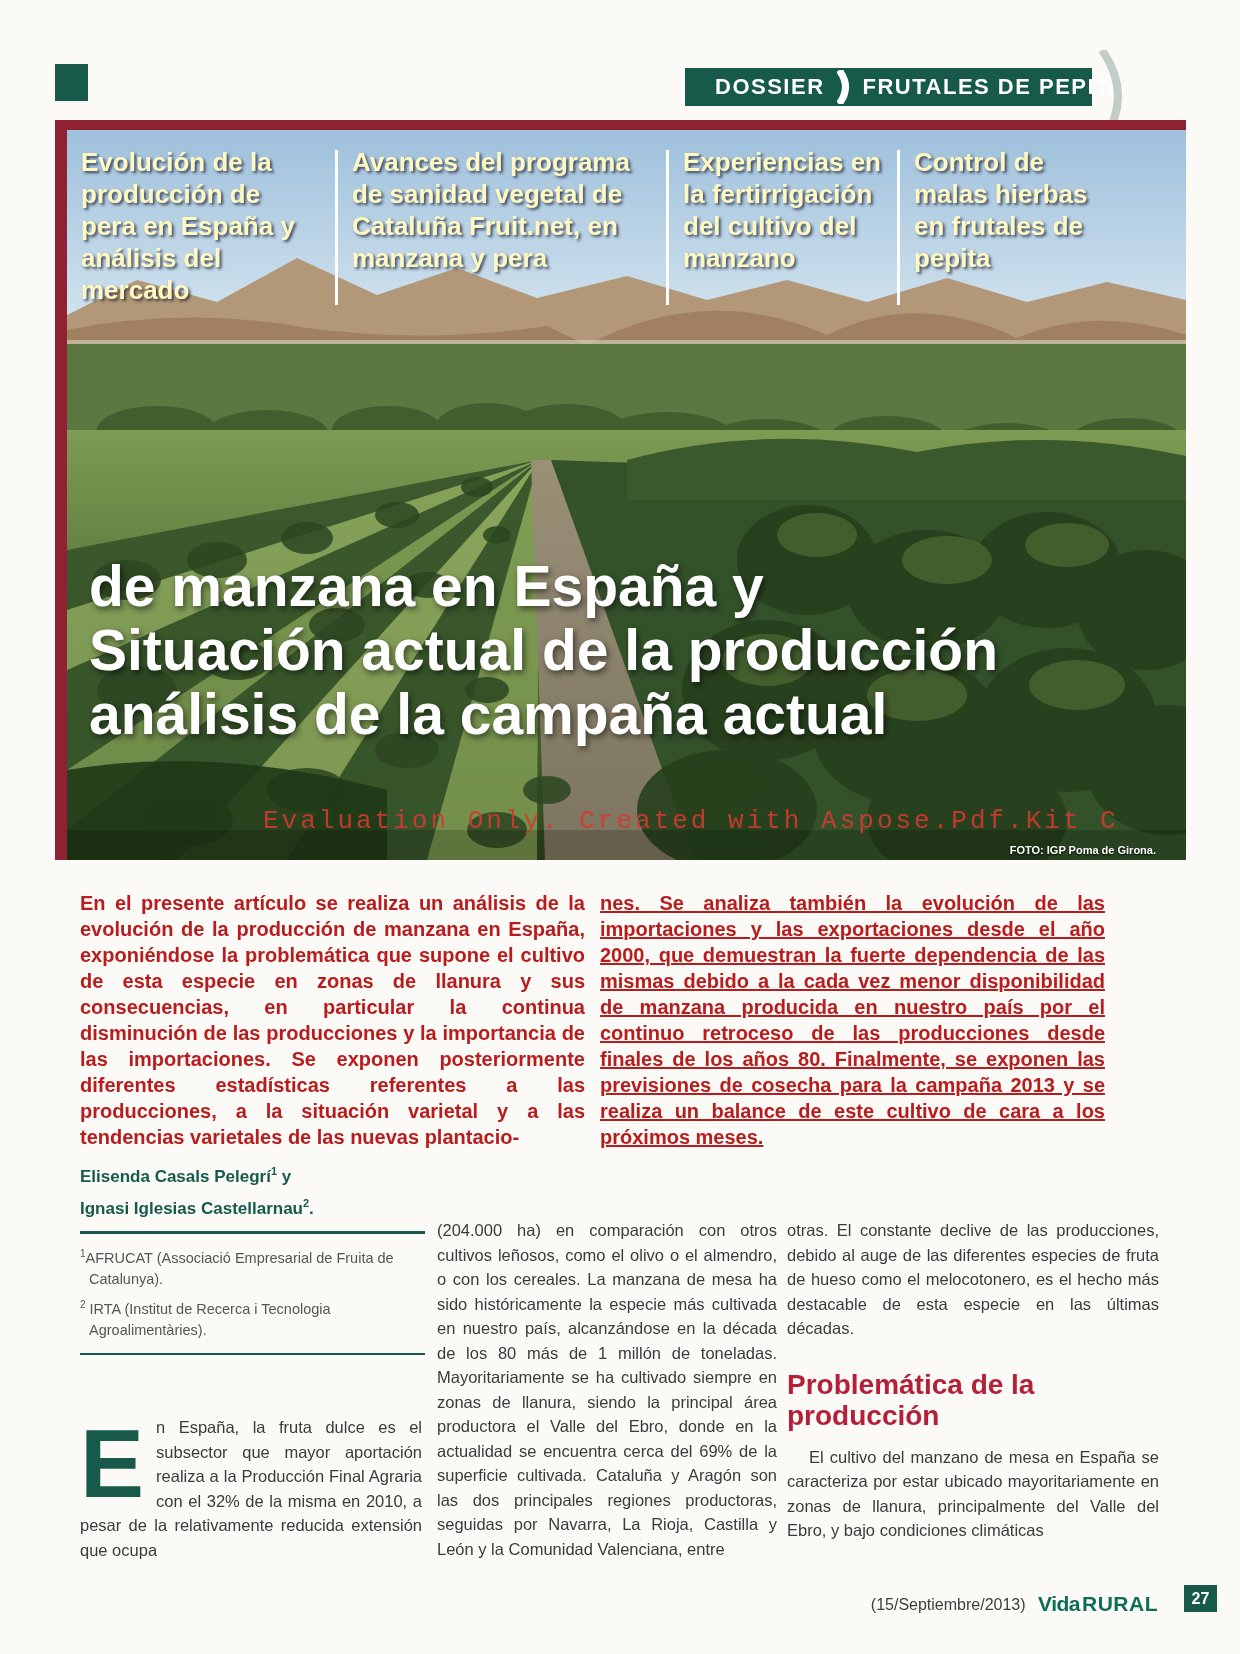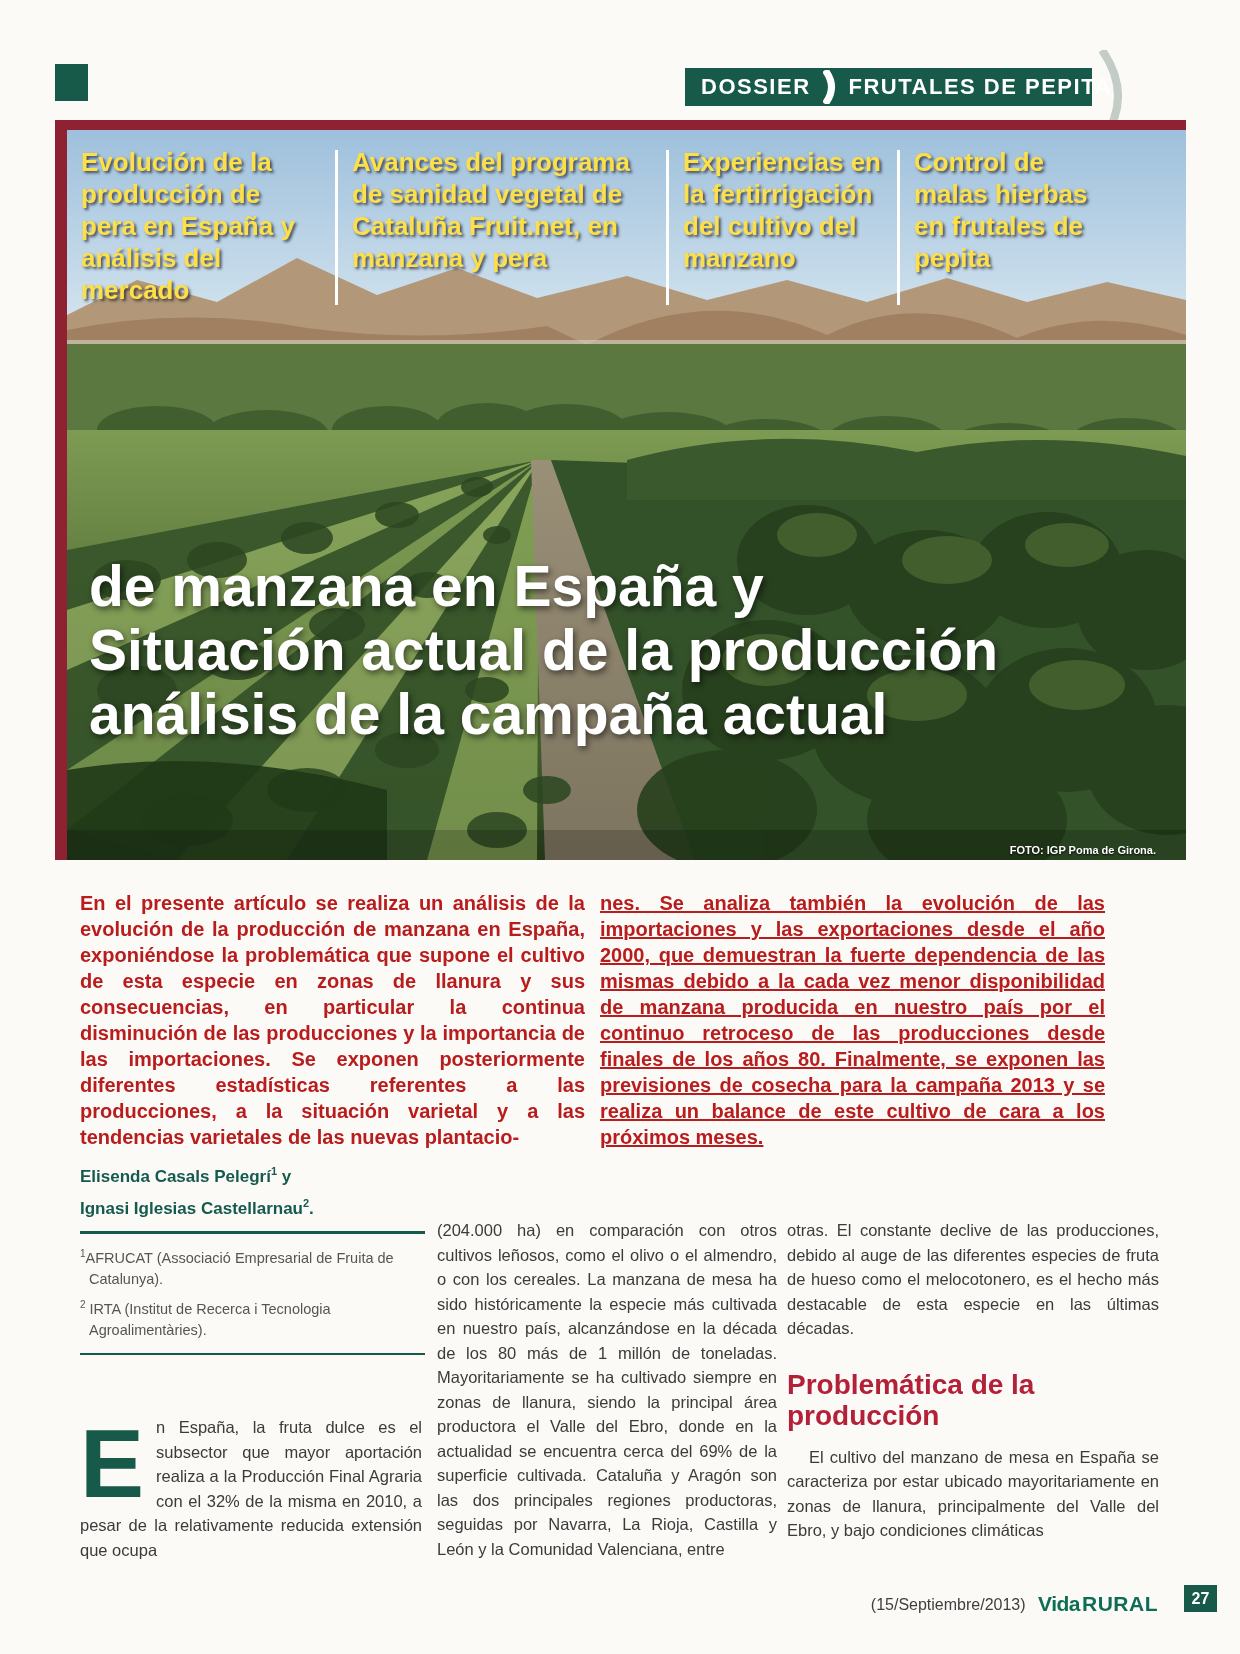--- a/index.html
+++ b/index.html
@@ -3,31 +3,31 @@
 <meta charset="utf-8">
 <style>
   html,body{margin:0;padding:0;}
   body{width:1240px;height:1654px;background:#fbfaf7;font-family:"Liberation Sans",sans-serif;position:relative;overflow:hidden;}
   #page{position:absolute;inset:0;}
 
   
   .corner-square{position:absolute;left:55px;top:64px;width:33px;height:37px;background:#175a49;}
   .banner{position:absolute;left:685px;top:68px;width:407px;height:38px;background:#175a49;display:flex;align-items:center;color:#fff;}
   .banner .lbl{font-weight:bold;font-size:22px;letter-spacing:1.5px;white-space:nowrap;}
-  .banner .lbl.dossier{padding-left:16px;}
+  .banner .lbl.dossier{padding-left:30px;}
   .banner .chev{margin:0 10px 0 12px;flex:0 0 auto;}
   .page-chev{position:absolute;left:1098px;top:50px;}
 
   
   .photo-frame{position:absolute;left:55px;top:120px;width:1131px;height:740px;background:#8e2233;}
   .photo{position:absolute;left:12px;top:10px;width:1119px;height:730px;overflow:hidden;}
   .photo svg.scene{position:absolute;inset:0;width:100%;height:100%;}
 
   .headlines{position:absolute;left:14px;top:16px;display:flex;align-items:flex-start;}
-  .headline{color:#fde047;font-weight:bold;font-size:26px;line-height:32px;text-shadow:2px 2px 3px rgba(25,25,45,.75);}
+  .headline{color:#fef9c3;font-weight:bold;font-size:26px;line-height:32px;text-shadow:2px 2px 3px rgba(25,25,45,.75);}
   .hl-1{width:240px;} .hl-2{width:300px;} .hl-3{width:200px;} .hl-4{width:190px;}
   .hl-div{width:3px;height:155px;background:#fff;margin:4px 14px 0 14px;flex:0 0 auto;}
 
   .hero-title{position:absolute;left:22px;top:424px;width:1060px;color:#fff;font-weight:bold;font-size:57px;line-height:64px;text-shadow:2px 3px 6px rgba(0,0,0,.55);}
   .watermark{position:absolute;left:196px;top:676px;font-family:"Liberation Mono",monospace;font-size:26px;letter-spacing:3px;color:#d23a30;white-space:nowrap;opacity:.9;}
   .credit{position:absolute;right:30px;bottom:4px;color:#fff;font-size:11px;font-weight:bold;text-shadow:0 1px 2px rgba(0,0,0,.9);}
 
   
   .lead{position:absolute;width:505px;color:#b91c1c;font-weight:bold;font-size:20px;line-height:26px;text-align:justify;}
   .lead.c1{left:80px;top:890px;}
@@ -179,20 +179,21 @@
         <div class="hl-div"></div>
         <div class="headline hl-4">Control de malas hierbas en frutales de pepita</div>
       </div>
 
       <div class="hero-title">
         <div>de manzana en España y</div>
         <div>Situación actual de la producción</div>
         <div>análisis de la campaña actual</div>
       </div>
 
+      <div class="watermark">Evaluation Only. Created with Aspose.Pdf.Kit C</div>
       <div class="credit">FOTO: IGP Poma de Girona.</div>
     </div>
   </div>
 
   <div class="lead c1">En el presente artículo se realiza un análisis de la evolución de la producción de manzana en España, exponiéndose la problemática que supone el cultivo de esta especie en zonas de llanura y sus consecuencias, en particular la continua disminución de las producciones y la importancia de las importaciones. Se exponen posteriormente diferentes estadísticas referentes a las producciones, a la situación varietal y a las tendencias varietales de las nuevas plantacio-</div>
   <div class="lead c2">nes. Se analiza también la evolución de las importaciones y las exportaciones desde el año 2000, que demuestran la fuerte dependencia de las mismas debido a la cada vez menor disponibilidad de manzana producida en nuestro país por el continuo retroceso de las producciones desde finales de los años 80. Finalmente, se exponen las previsiones de cosecha para la campaña 2013 y se realiza un balance de este cultivo de cara a los próximos meses.</div>
 
   <div class="authors">
     <div class="names">
       <div><span>Elisenda Casals Pelegrí</span><sup>1</sup><span> y</span></div>

